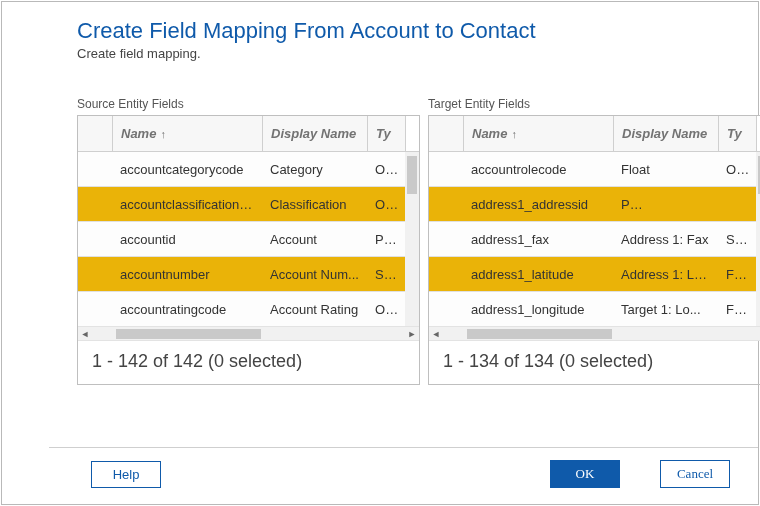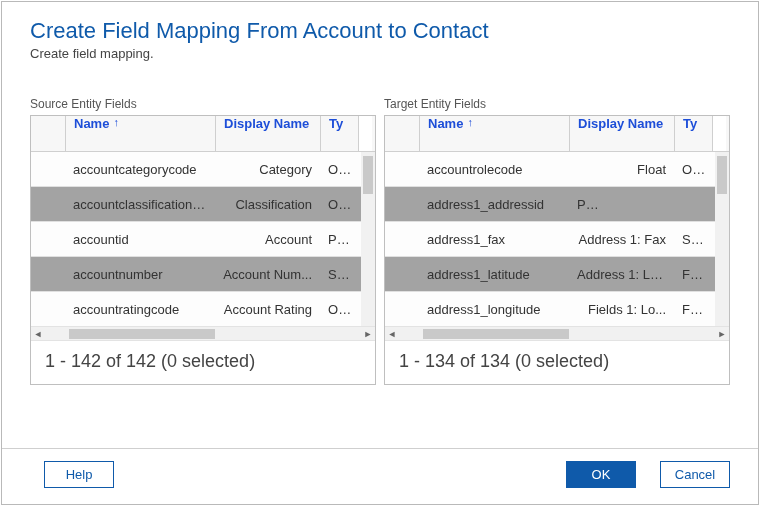--- a/index.html
+++ b/index.html
@@ -10,20 +10,21 @@
     color: #333;
     width: 760px; height: 506px;
     overflow: hidden;
   }
   .window {
     border: 1px solid #b9b9b9;
     width: 758px; height: 504px;
     margin: 1px;
     display: flex;
     flex-direction: column;
+    padding-left: 47px;
   }
   .header {
     padding: 16px 28px 6px 28px;
   }
   .title {
     color: #0f5aaa;
     font-size: 22px;
     font-weight: 400;
   }
   .subtitle {
@@ -53,54 +54,55 @@
     height: 270px;
   }
   .grid-head {
     display: flex;
     height: 36px;
     background: #f7f7f7;
     border-bottom: 1px solid #cfcfcf;
   }
   .hcell {
     display: flex;
-    align-items: flex-start;
+    align-items: center;
     font-size: 13px;
     font-weight: 600;
-    color: #1d4ed8;
+    color: #737373;
     border-left: 1px solid #cfcfcf;
     padding: 0 8px;
     overflow: hidden;
     white-space: nowrap;
+    font-style: italic;
   }
   .hcell.first { border-left: none; width: 34px; padding: 0; }
   .hcell.name { width: 150px; }
   .hcell.disp { width: 105px; }
   .hcell.ty { width: 38px; }
   .hpad { width: 14px; border-left: 1px solid #cfcfcf; background:#fff; }
   .sort-arrow { margin-left: 4px; font-size: 11px; }
   .grid-body {
     position: relative;
     flex: 1;
     overflow: hidden;
   }
   .row {
     display: flex;
     height: 35px;
     align-items: center;
     font-size: 13px;
     color: #333;
     border-bottom: 1px solid #e0e0e0;
-    background: #a3a3a3;
+    background: #eab308;
   }
   .row:nth-child(odd){ background:#fdfdfd; }
   .cell { padding: 0 8px; overflow:hidden; white-space:nowrap; text-overflow:ellipsis; }
   .cell.sel { width: 34px; }
   .cell.name { width: 150px; }
-  .cell.disp { width: 105px; text-align: right; }
+  .cell.disp { width: 105px; }
   .cell.ty { width: 38px; }
   .vscroll {
     position: absolute;
     right: 0; top: 0; bottom: 0;
     width: 14px;
     background: #f1f1f1;
   }
   .vthumb {
     position: absolute;
     left: 2px; right: 2px;
@@ -148,21 +150,21 @@
     border: 1px solid #0f5aaa;
     color: #0f5aaa;
     background: #fff;
     cursor: pointer;
     margin-left: 14px;
   }
   .btn.primary {
     background: #0f5aaa;
     color: #fff;
   }
-  .footer-right { margin-left: auto; display:flex; gap:10px; }
+  .footer-right { margin-left: auto; display:flex; gap:26px;font-family:Liberation Serif, serif; }
 </style>
 </head>
 <body>
 
 <div class="window">
   <div class="header">
     <div class="title">Create Field Mapping From Account to Contact</div>
     <div class="subtitle">Create field mapping.</div>
   </div>
 
@@ -262,21 +264,21 @@
               </div>
               <div class="row">
                 <div class="cell sel"></div>
                 <div class="cell name">address1_latitude</div>
                 <div class="cell disp">Address 1: La...</div>
                 <div class="cell ty">Float</div>
               </div>
               <div class="row">
                 <div class="cell sel"></div>
                 <div class="cell name">address1_longitude</div>
-                <div class="cell disp">Fields 1: Lo...</div>
+                <div class="cell disp">Target 1: Lo...</div>
                 <div class="cell ty">Float</div>
               </div>
             </div>
           <div class="vscroll">
             <div class="vthumb"></div>
           </div>
         </div>
         <div class="hscroll">
           <div class="harrow">◄</div>
           <div class="hthumb"></div>

